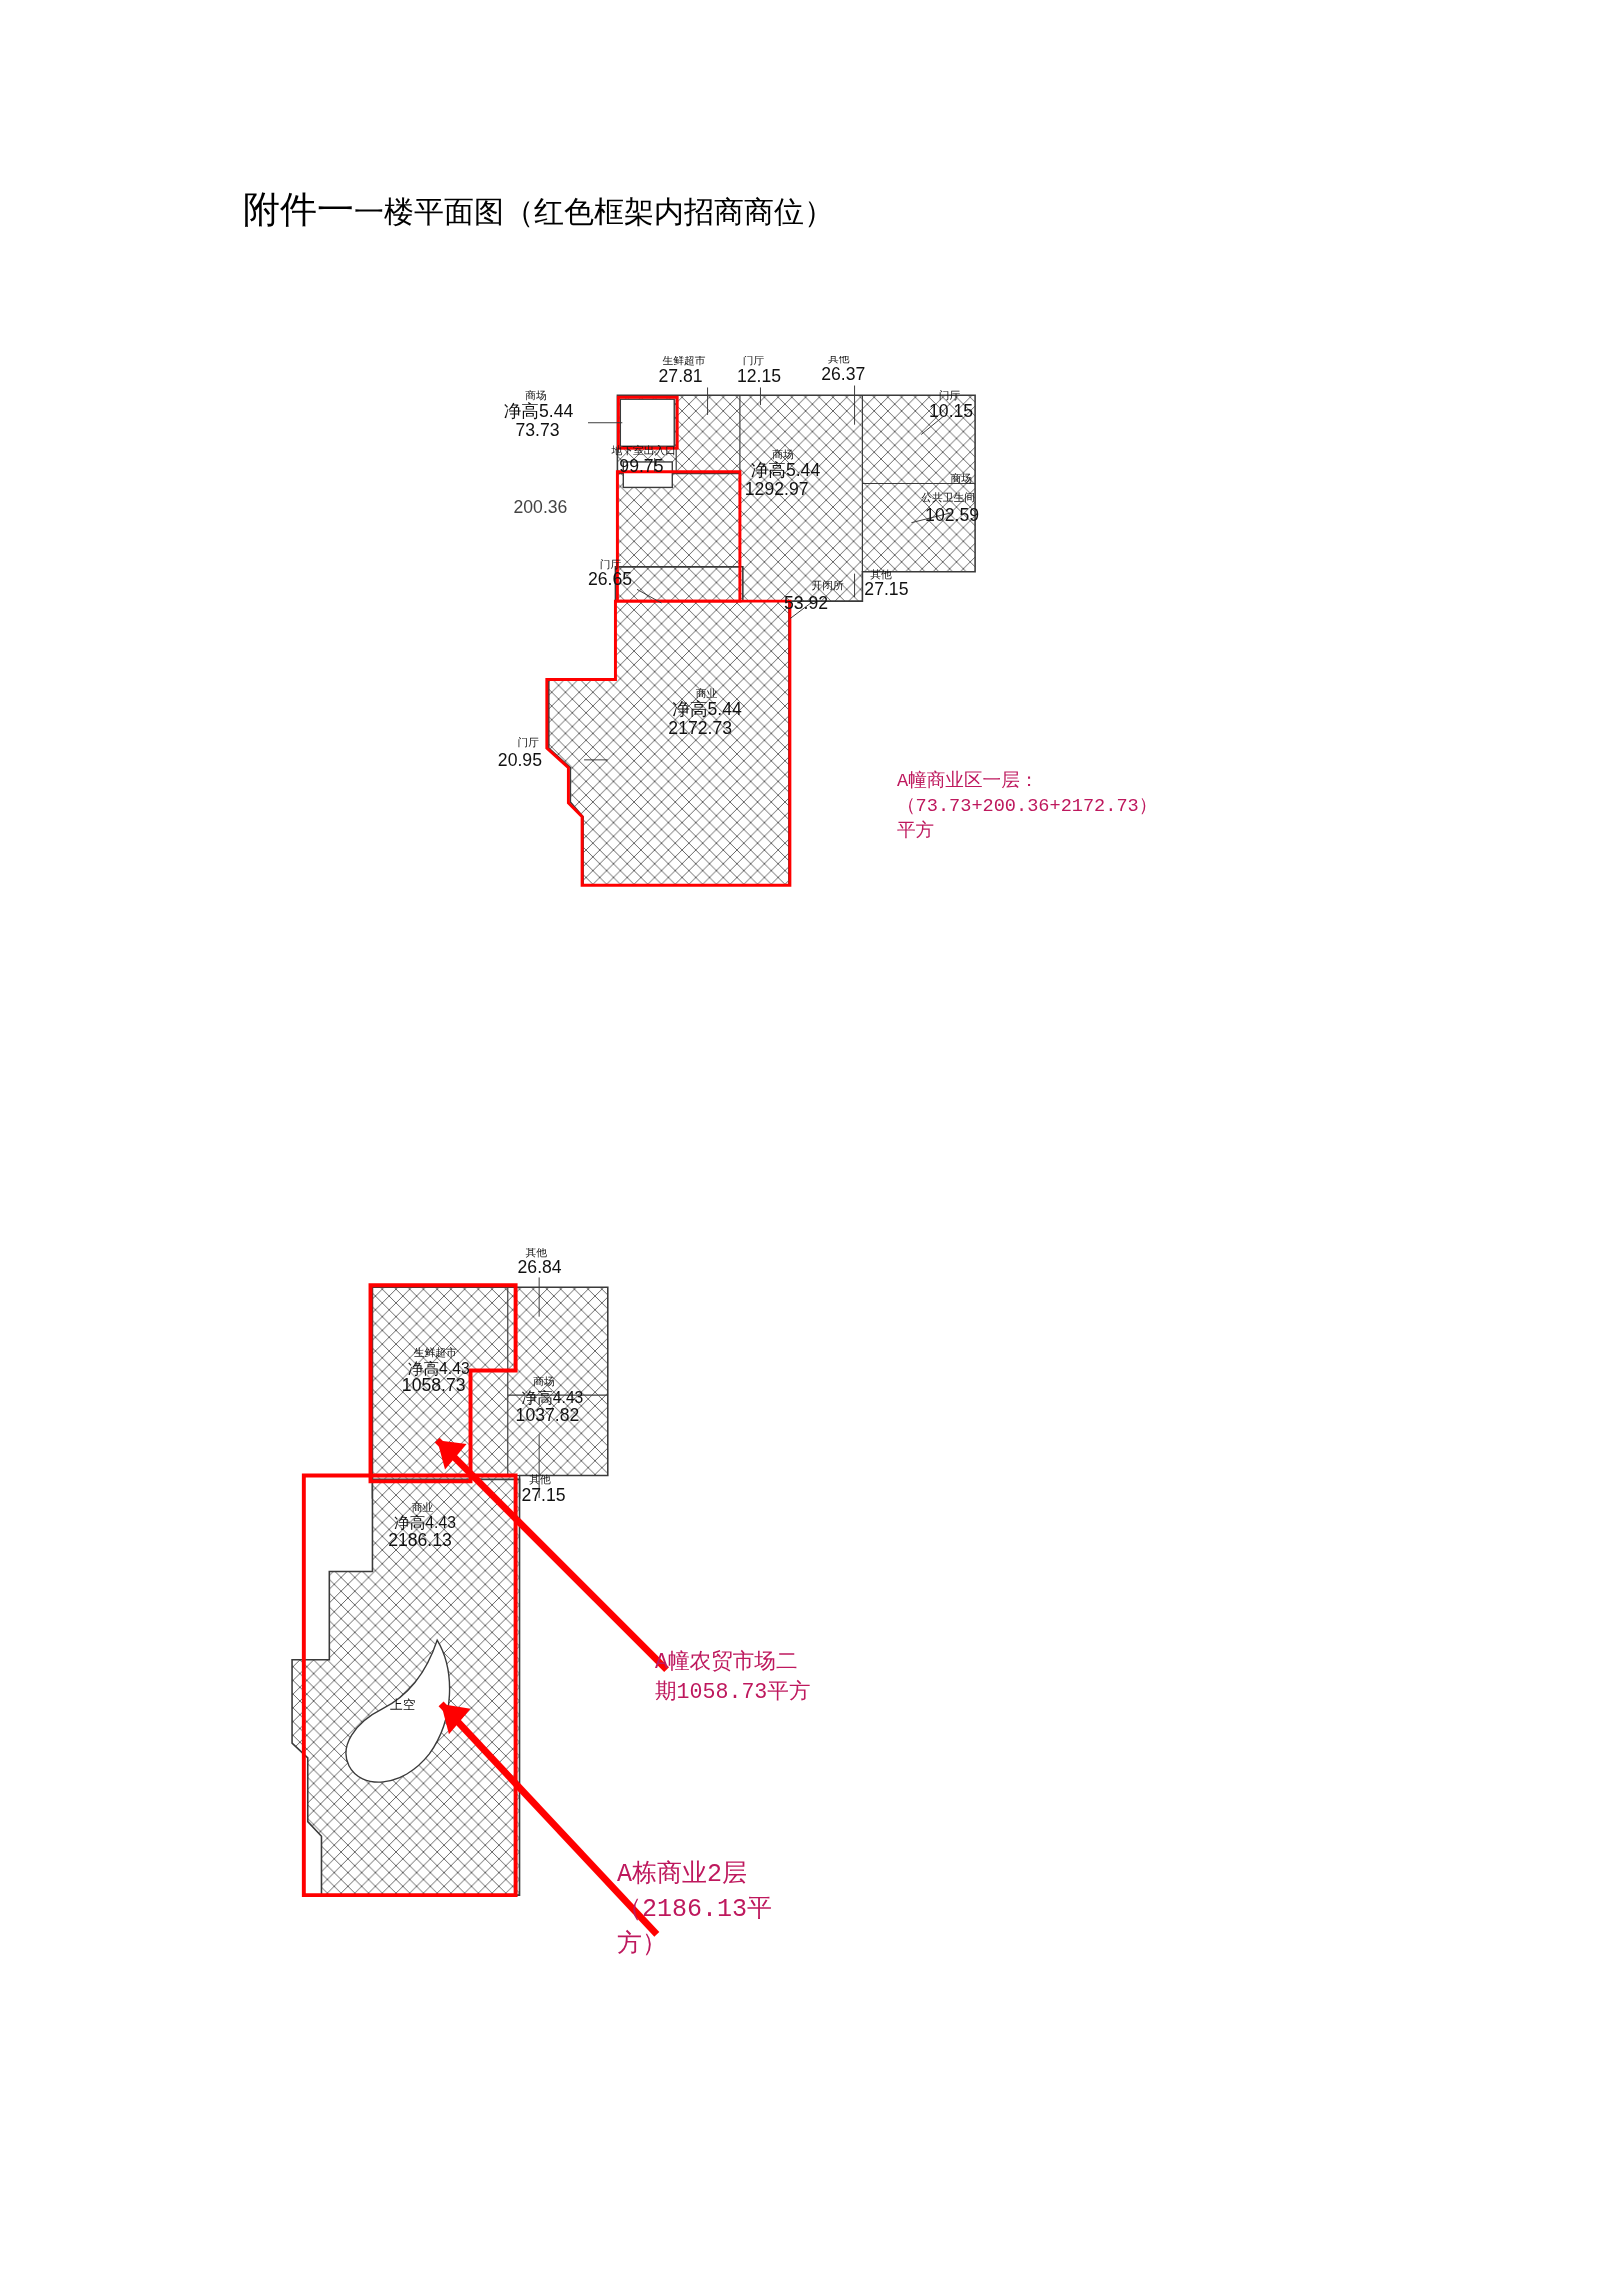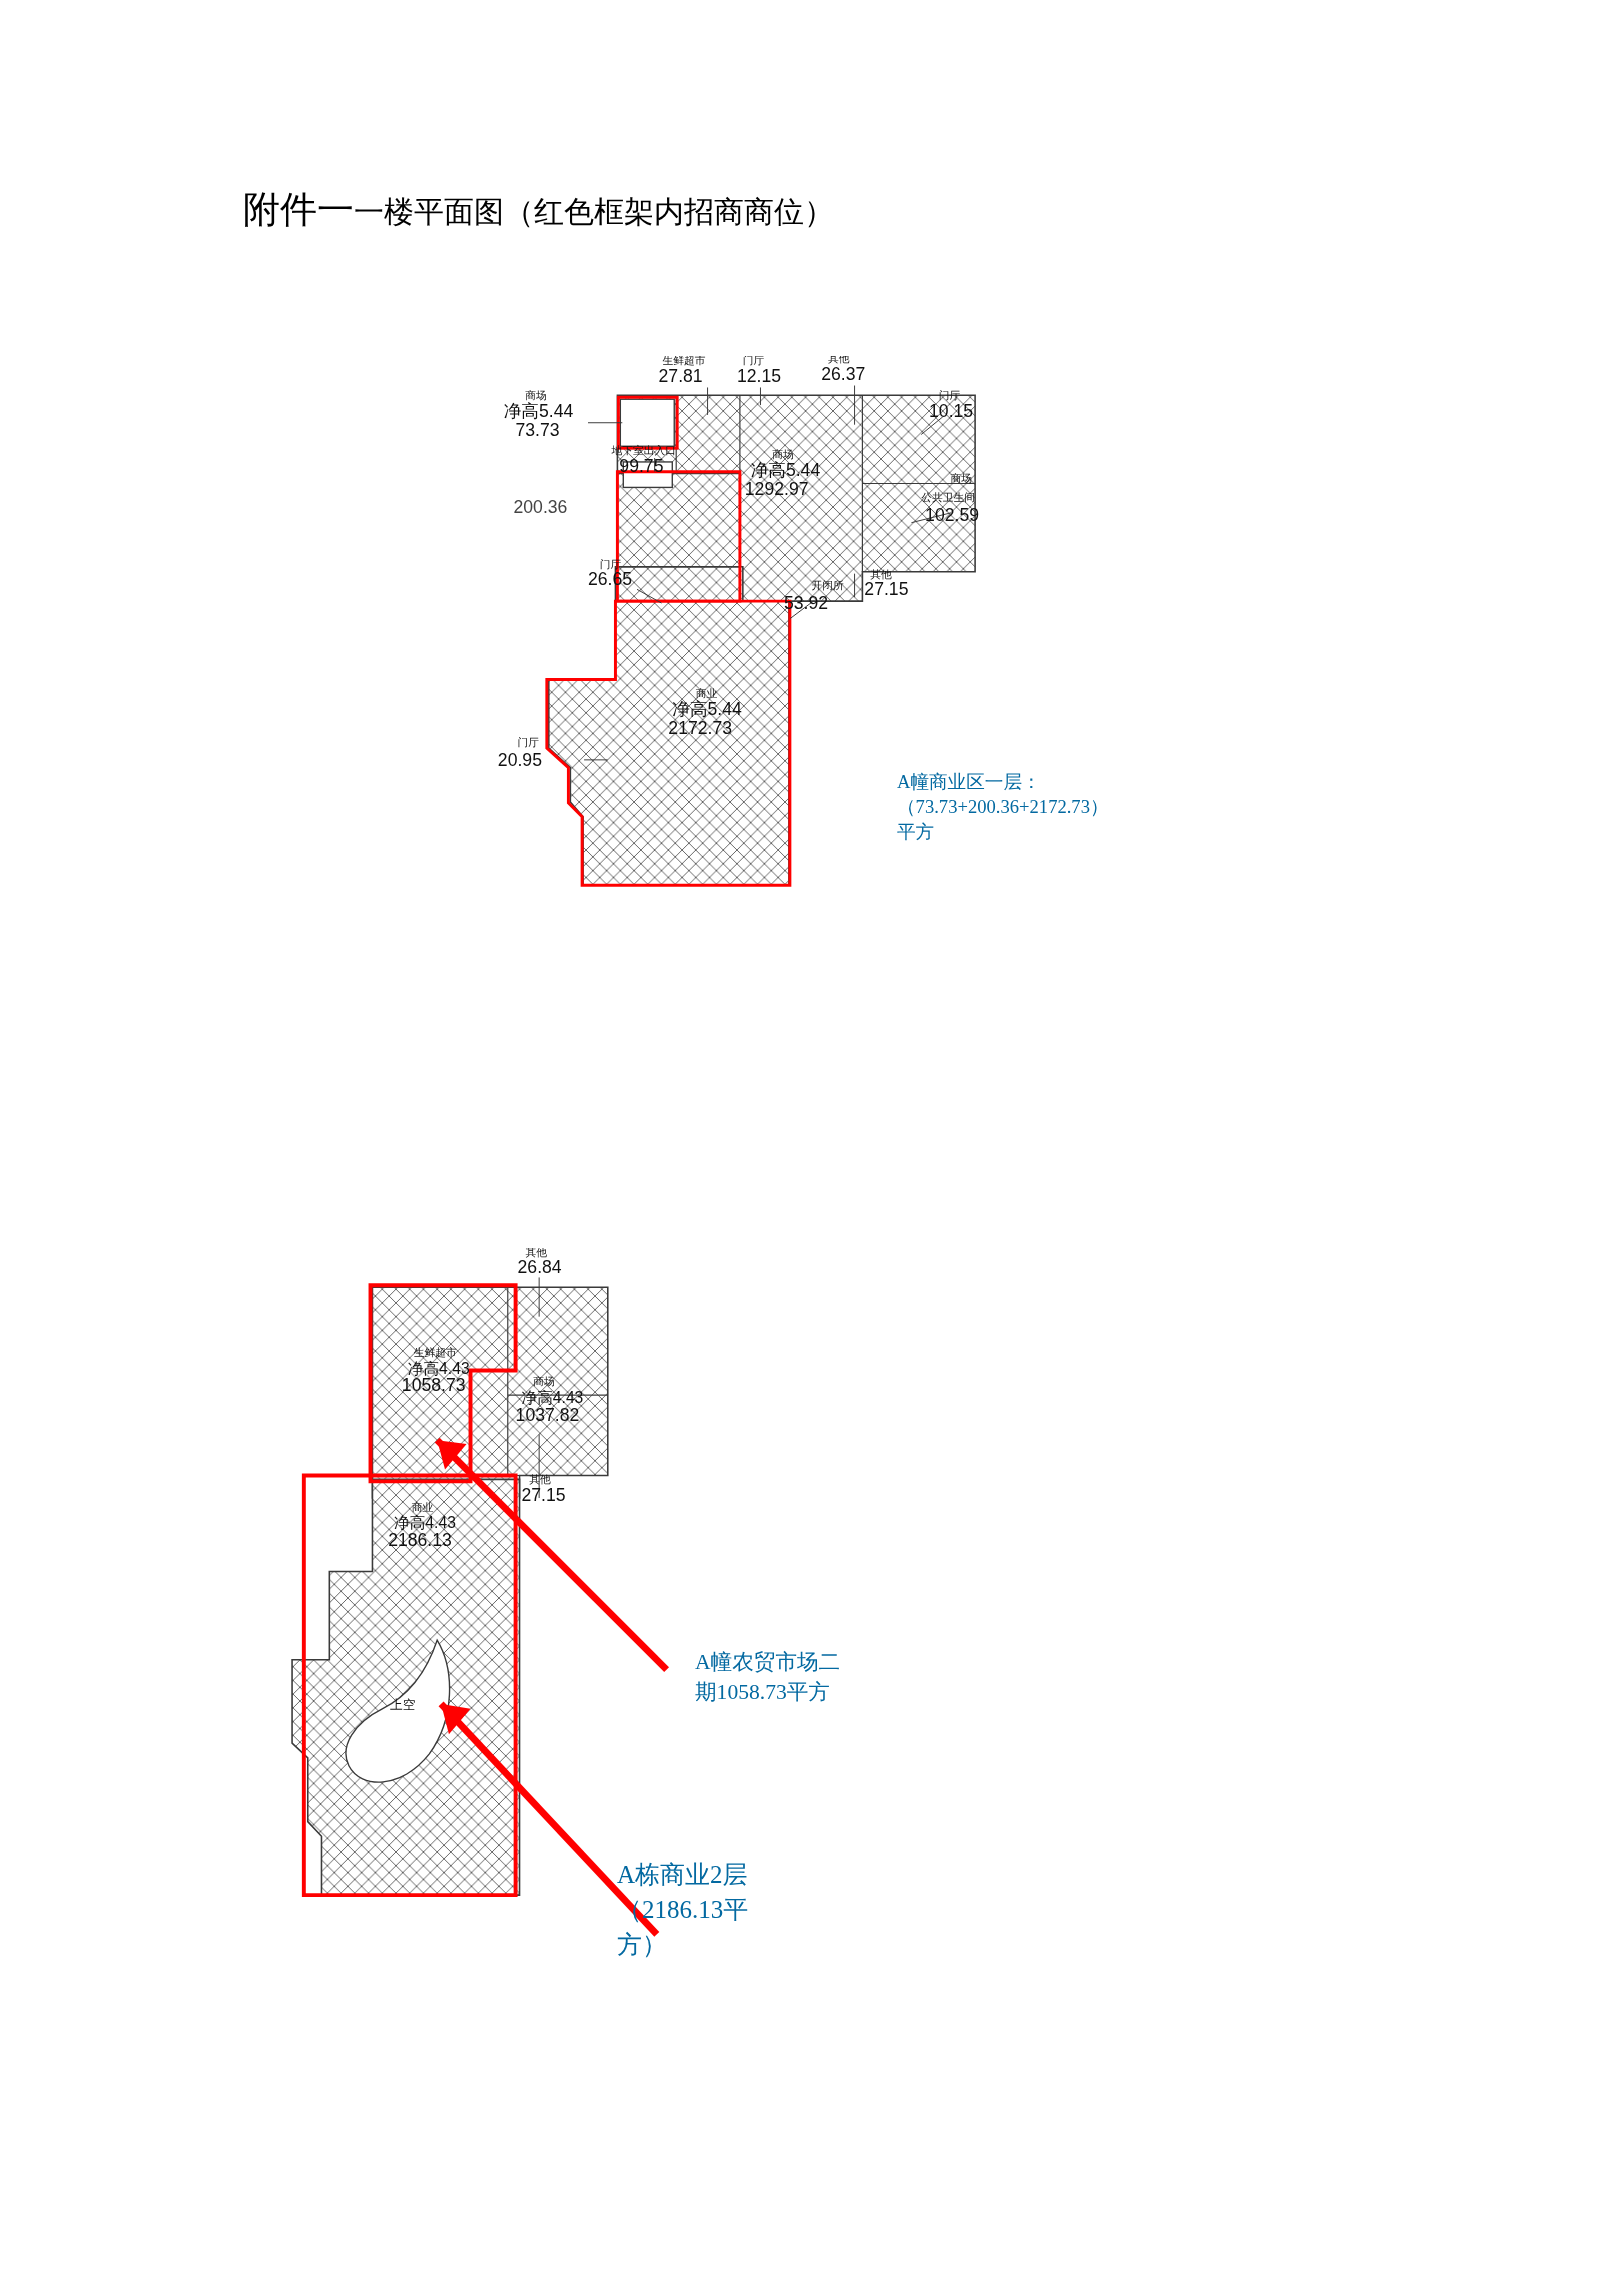--- a/index.html
+++ b/index.html
@@ -60,38 +60,37 @@
     width: 804px;
     height: 755px;
   }
   .figure svg {
     display: block;
   }
 
   
   .annot {
     position: absolute;
-    color: #0369a1;
-    font-family: Liberation Serif, serif;
+    color: #be185d;
+    font-family: Liberation Mono, monospace;
     font-size: 18.6px;
     line-height: 1.35;
     white-space: pre-line;
   }
   #annot-floor1 {
     left: 897px;
     top: 769px;
     width: 225px;
   }
   #annot-floor2a {
     left: 655px;
     top: 1647px;
     width: 157px;
     font-size: 21.6px;
     line-height: 1.4;
-    margin-left: 40px;
   }
   #annot-floor2b {
     left: 617px;
     top: 1857px;
     width: 176px;
     font-size: 25px;
     line-height: 1.4;
   }
 
   

